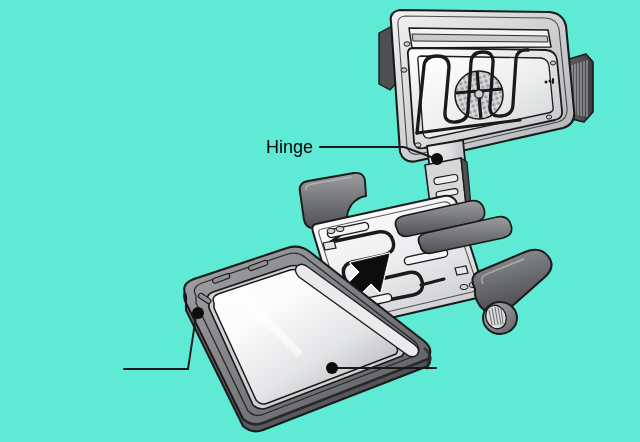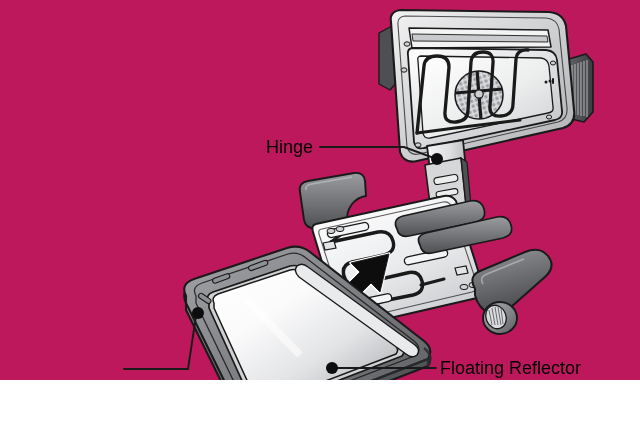--- a/index.html
+++ b/index.html
@@ -6,22 +6,22 @@
     margin: 0;
     padding: 0;
     background: #ffffff;
   }
   body {
     font-family: "Liberation Sans", sans-serif;
   }
   #stage {
     position: relative;
     width: 640px;
-    height: 380px;
-    background: #be185d;
+    height: 442px;
+    background: #5eead4;
     overflow: hidden;
   }
   #art {
     position: absolute;
     left: 0;
     top: 0;
     width: 640px;
     height: 442px;
   }
   .lbl {
@@ -389,15 +389,14 @@
     <g fill="#0d0d0d">
       <circle cx="437" cy="159" r="6"></circle>
       <circle cx="198" cy="313" r="6"></circle>
       <circle cx="332" cy="368" r="6"></circle>
     </g>
   </svg>
 
   <div class="lbl" id="lbl-hinge">Hinge</div>
 
 
-  <div class="lbl" id="lbl-float">Floating Reflector</div>
 
 </div>
 
 </body></html>

